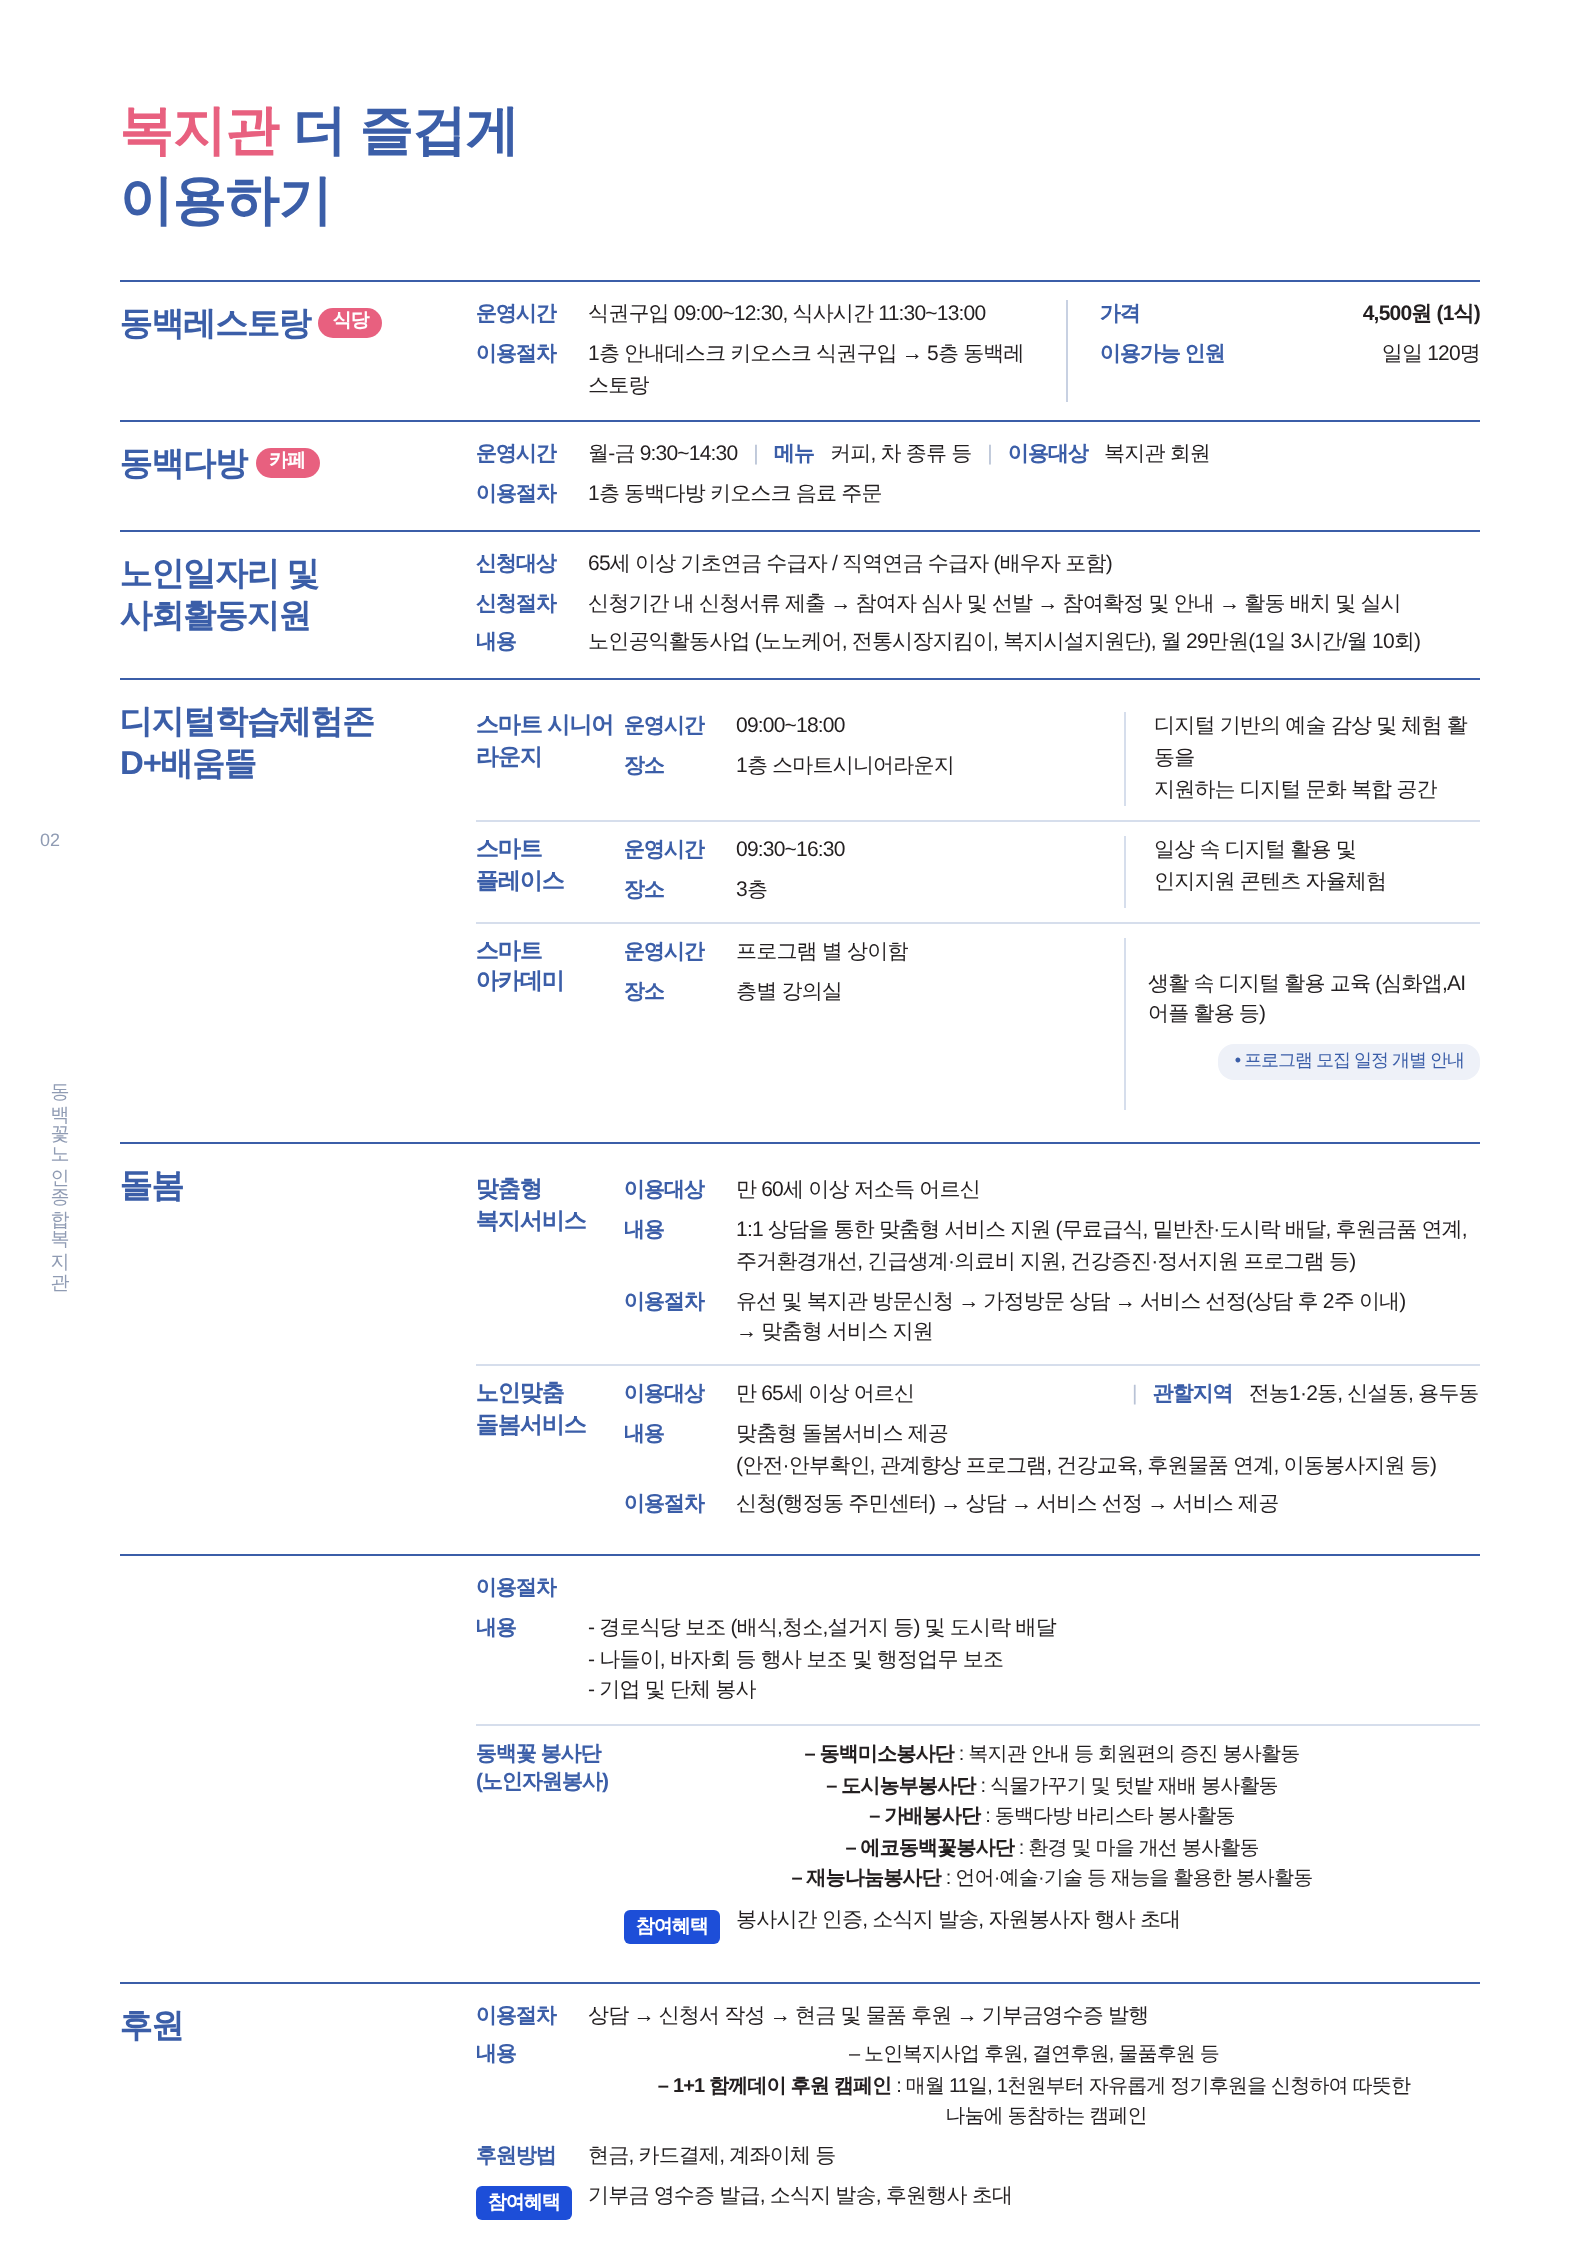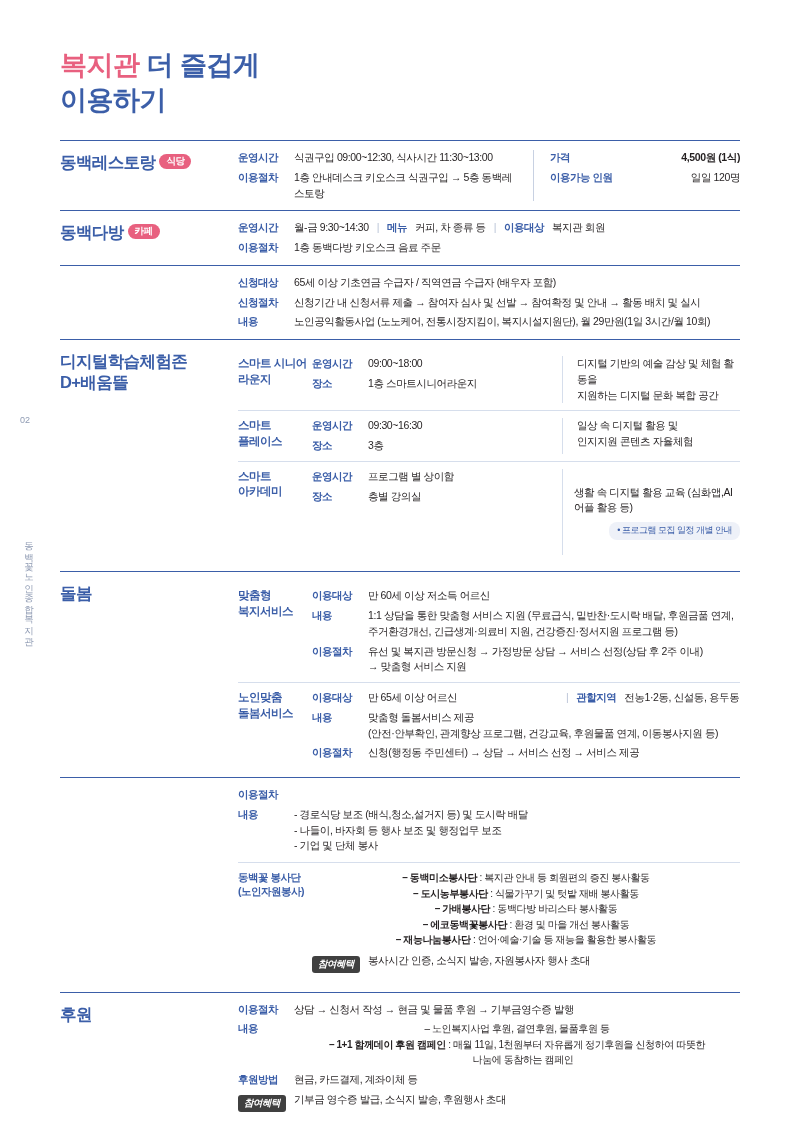--- a/index.html
+++ b/index.html
@@ -80,23 +80,23 @@
     flex:1; padding-left:14px; border-left:0.8px solid #d6deec;
     font-size:10.5px; line-height:1.5; color:#231f20; letter-spacing:-0.4px;
   }
   .note-pill {
     display:inline-block; background:#eef1f8; color:#3b5ea8;
     font-size:9px; border-radius:8px; padding:2px 8px; margin-top:6px;
     letter-spacing:-0.5px;
   }
 
   .tag {
-    display:inline-block; background:#404040; color:#fff;
+    display:inline-block; background:#1d4ed8; color:#fff;
     font-size:9.5px; font-weight:bold; border-radius:3px;
-    padding:2px 6px; letter-spacing:-0.5px;font-style:italic;
+    padding:2px 6px; letter-spacing:-0.5px;
   }
   .tag-row { display:flex; align-items:flex-start; margin-bottom:3px; }
   .tag-row .tagcell { width:56px; flex:0 0 56px; }
   .list-line { font-size:10px; line-height:1.55; letter-spacing:-0.4px;text-align:center; }
 
   .right-box {
     border-left:0.8px solid #c8d1e2;
     padding-left:16px;
   }
   .flexwrap { display:flex; }
@@ -166,20 +166,22 @@
           </div>
         </div>
         <div class="row">
           <div class="lab">이용절차</div>
           <div class="val">1층 동백다방 키오스크 음료 주문</div>
         </div>
       </div>
     </div>
 
     <div class="section rule">
+      <div class="sec-head" style="white-space:pre-line;">노인일자리 및
+사회활동지원</div>
       <div class="sec-body">
         <div class="row">
           <div class="lab">신청대상</div>
           <div class="val">65세 이상 기초연금 수급자 / 직역연금 수급자 (배우자 포함)</div>
         </div>
         <div class="row">
           <div class="lab">신청절차</div>
           <div class="val">신청기간 내 신청서류 제출 → 참여자 심사 및 선발 → 참여확정 및 안내 → 활동 배치 및 실시</div>
         </div>
         <div class="row">

